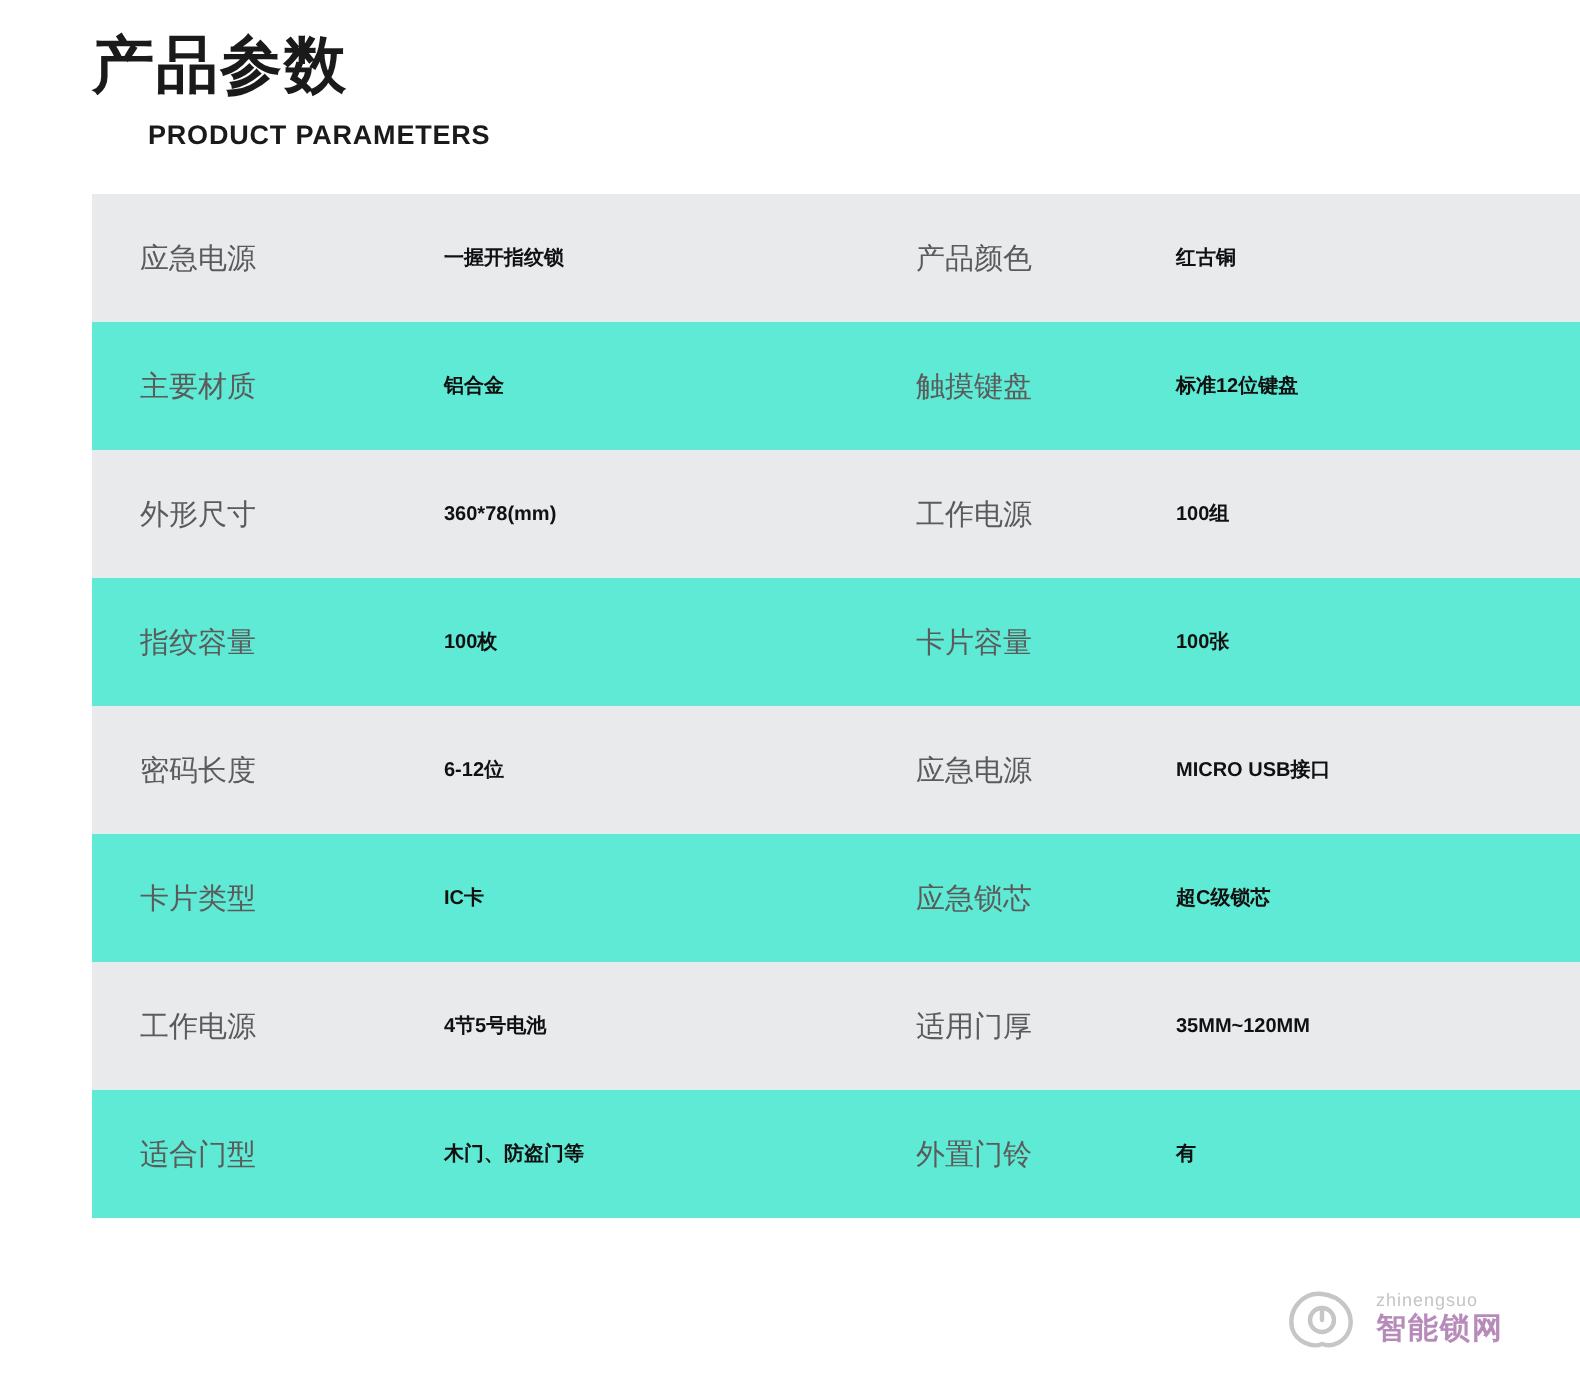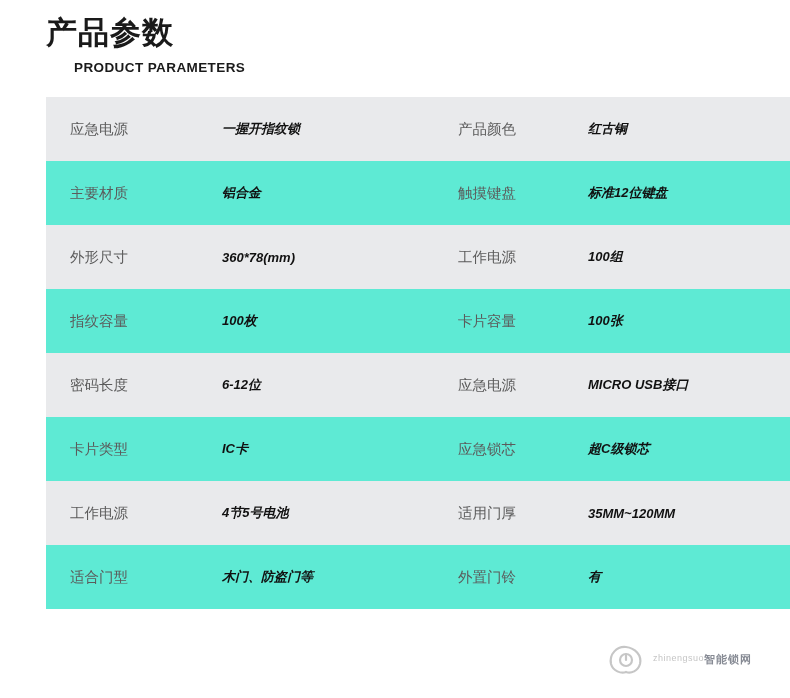--- a/index.html
+++ b/index.html
@@ -62,22 +62,21 @@
   }
   td.label {
     color: #5b5b5b;
     font-weight: normal;
     text-align: left;
     font-size: 14.5px;
   }
   td.value {
     color: #111111;
     font-weight: bold;
-    font-size: 13px;
-    font-style: italic;
+    font-size: 10px;
   }
   td.l1 { width: 140px; padding-left: 24px; }
   td.v1 { width: 230px; padding-left: 12px; }
   td.l2 { width: 118px; padding-left: 6px; margin-left: 12px; }
   td.v2 { width: 210px; padding-left: 12px; }
 
   .watermark {
     position: absolute;
     right: 38px;
     bottom: 18px;
@@ -86,32 +85,32 @@
     opacity: 0.5;
   }
   .wm-mark {
     width: 42px;
     height: 42px;
     margin-right: 6px;
     position: relative;
   }
   .wm-text {
     display: flex;
-    flex-direction: row;
+    flex-direction: column;
     justify-content: center;
     line-height: 1.15;
   }
   .wm-en {
     font-size: 9px;
     color: #8a8a8a;
     letter-spacing: 0.5px;
   }
   .wm-cn {
-    font-size: 11px;
-    color: #0f172a;
+    font-size: 15px;
+    color: #701a75;
     font-weight: bold;
     letter-spacing: 1px;
   }
 </style>
 </head>
 <body>
 
 <div class="page">
 
   <div class="header">

